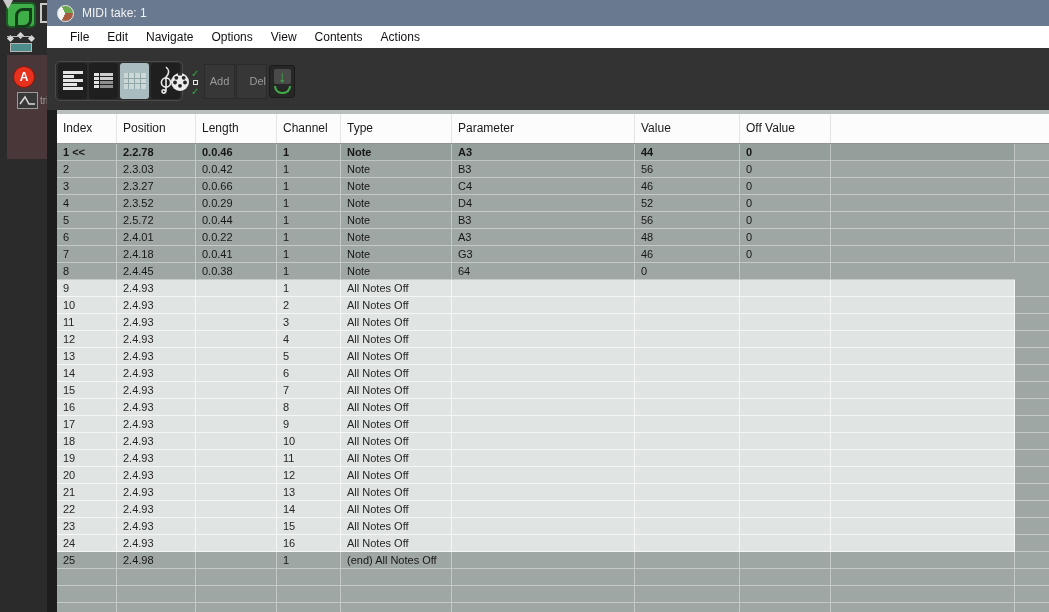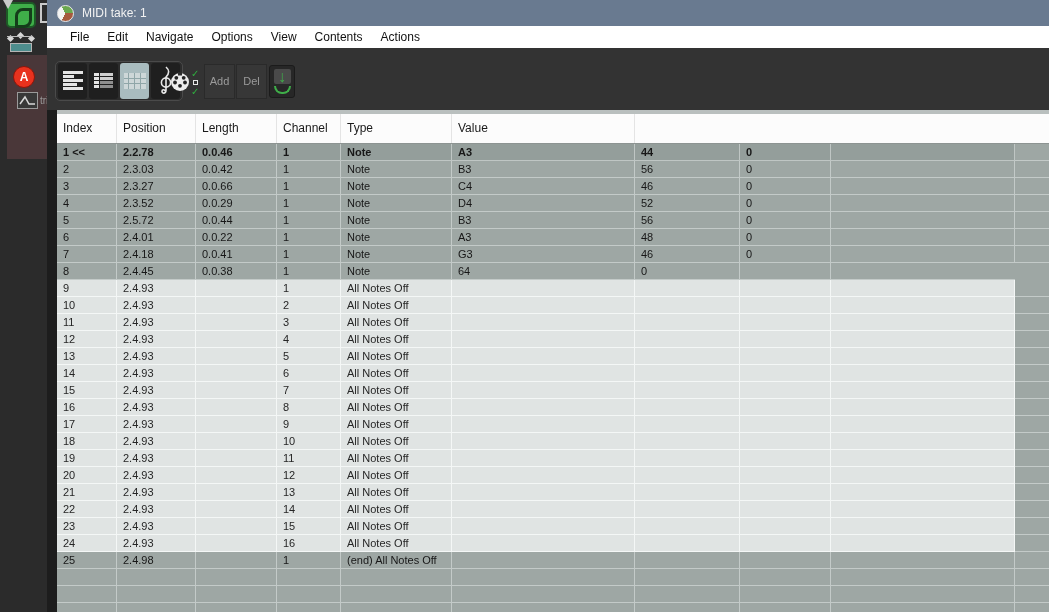--- a/index.html
+++ b/index.html
@@ -46,21 +46,21 @@
   .ic-named .br { width:13px; background:#cfcfcf; }
   .ic-named div:nth-child(n+3) .br { background:#8e8e8e; }
   .ic-grid { width:22px; height:16px; display:grid; grid-template-columns:repeat(4,1fr); grid-template-rows:repeat(3,1fr); gap:1px; background:#8fa6a8; }
   .ic-grid i { background:#cdd7d8; }
   .filter-ic { position:absolute; left:123px; top:16px; width:34px; height:36px; display:flex; align-items:center; }
   .check-col { display:flex; flex-direction:column; align-items:center; margin-left:1px; }
   .check-col .chk { color:#2fae3f; font-size:10px; font-weight:bold; line-height:9px; }
   .check-col .box { width:5px; height:5px; border:1px solid #e8e8e8; margin:2px 0; }
   .flat-btn { position:absolute; top:16px; width:31px; height:35px; background:#373737; border:1px solid #2a2a2a; color:#9b9b9b; font-size:11px; text-align:center; line-height:33px; }
   .add-btn { left:157px; }
-  .del-btn { left:189px; }
+  .del-btn { left:189px;text-align:right; }
   .down-btn { position:absolute; left:222px; top:17px; width:26px; height:33px; background:#272727; border:1px solid #1b1b1b; border-radius:3px; }
   .down-inner { position:absolute; left:4px; top:3px; width:17px; height:15px; background:#4a4a4a; border-radius:2px; }
   .down-arrow { position:absolute; left:0; top:0; width:100%; text-align:center; color:#3fae49; font-size:16px; font-weight:bold; line-height:22px; }
   .down-tray { position:absolute; left:4px; bottom:3px; width:17px; height:8px; border:2px solid #3fae49; border-top:none; border-radius:0 0 8px 8px; }
 
   
   .left-frame { position:absolute; left:0; top:110px; width:10px; bottom:0; background:#1d1d1d; }
   .top-strip { position:absolute; left:10px; top:110px; right:0; height:4px; background:#b9bfbe; }
   .table-wrap { position:absolute; left:10px; top:114px; right:0; bottom:0; background:#86efac; overflow:hidden; }
   .grid-cols { display:grid; grid-template-columns:60px 79px 81px 64px 111px 183px 105px 91px 184px minmax(0,1fr); }
@@ -206,21 +206,23 @@
   <div class="left-frame"></div>
   <div class="top-strip"></div>
 
   <div class="table-wrap">
     <div class="thead grid-cols">
         <div class="hcell">Index</div>
         <div class="hcell">Position</div>
         <div class="hcell">Length</div>
         <div class="hcell">Channel</div>
         <div class="hcell">Type</div>
+        <div class="hcell">Parameter</div>
         <div class="hcell">Value</div>
+        <div class="hcell">Off Value</div>
         <div class="hcell strip"></div>
       </div>
     <div>
         <div class="row grid-cols gray selected">
           <div class="cell">1 &lt;&lt;</div>
           <div class="cell">2.2.78</div>
           <div class="cell">0.0.46</div>
           <div class="cell">1</div>
           <div class="cell">Note</div>
           <div class="cell">A3</div>

